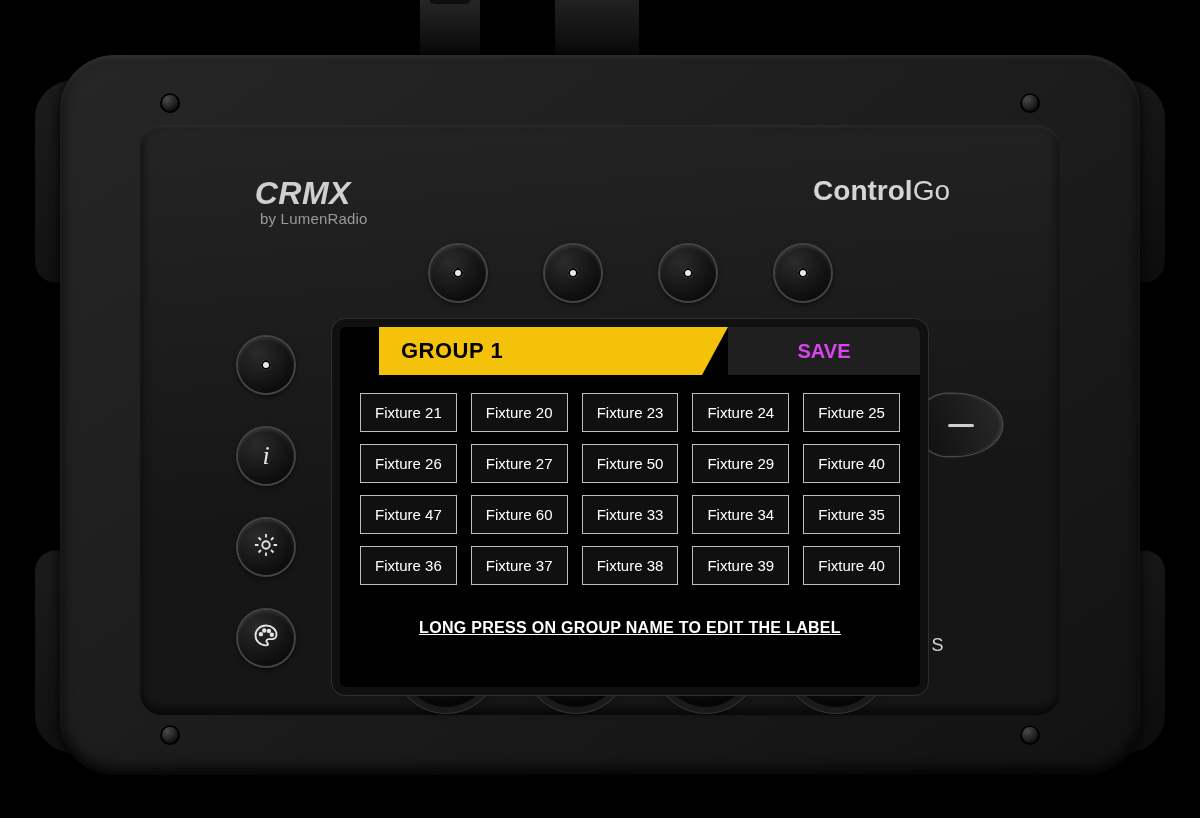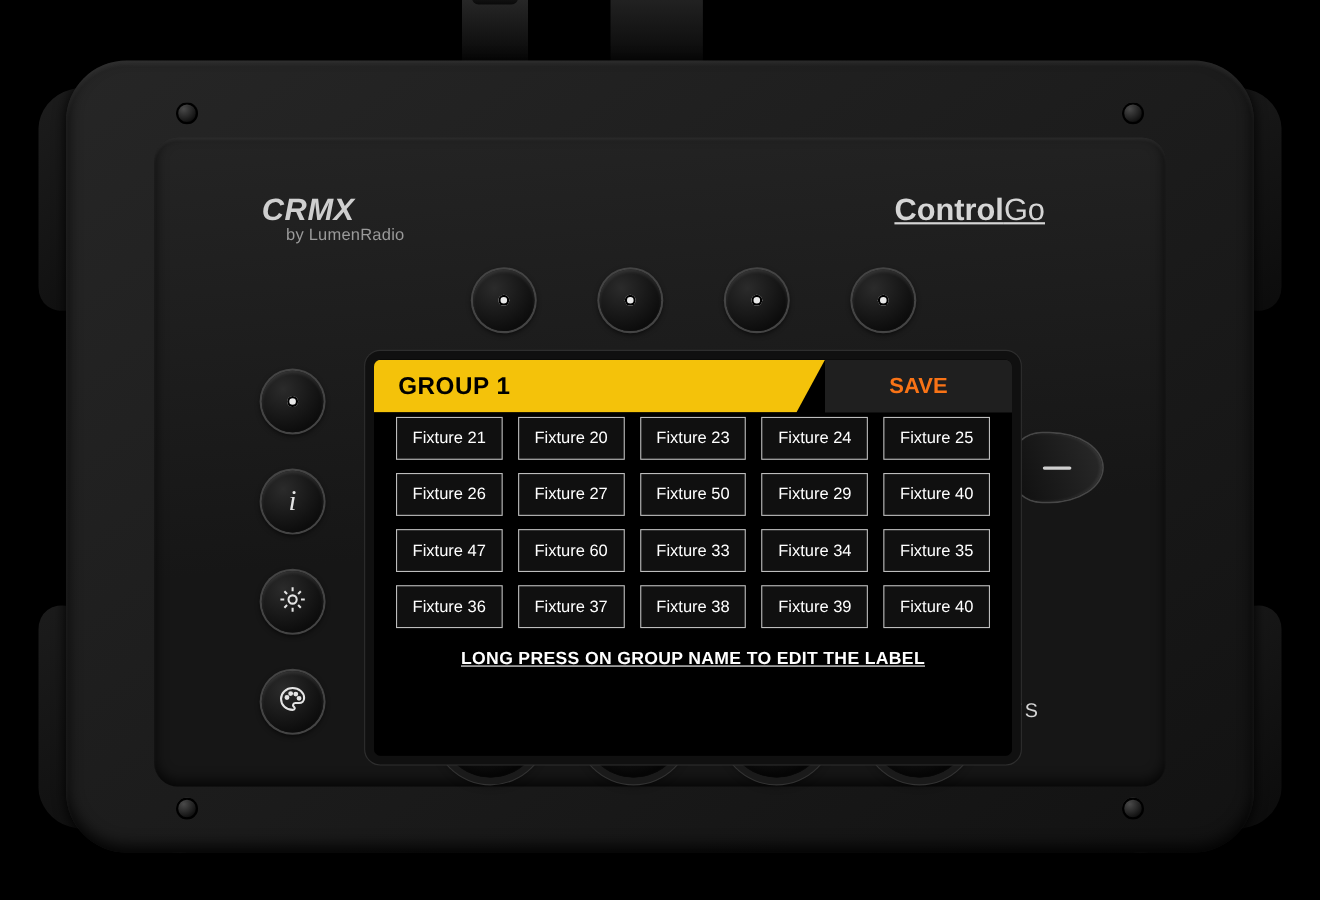--- a/index.html
+++ b/index.html
@@ -64,25 +64,25 @@
     top:-14px; width:70%; height:28px;
     background: linear-gradient(180deg,#353535,#0a0a0a);
     border-radius: 6px;
   }
 
   
   .crmx {
     position:absolute; left:178px; top:120px;
     color:#cfcfcf; text-align:left;
   }
-  .crmx-main { font-size:28px; font-weight:900; letter-spacing:0.5px; font-style: italic;}
+  .crmx-main { font-size:32px; font-weight:900; letter-spacing:0.5px; font-style: italic; text-align: center;}
   .crmx-sub  { font-size:15px; color:#9a9a9a; letter-spacing:0.2px; margin-top:-2px; padding-left:22px;}
   .controlgo {
     position:absolute; right:190px; top:120px;
-    color:#d5d5d5; font-size:28px; font-weight:300;text-decoration:underline;
+    color:#d5d5d5; font-size:28px; font-weight:300;
   }
   .controlgo b { font-weight:700; }
 
   
   .hardbtn {
     position:absolute; width:56px; height:56px; border-radius:50%;
     background: radial-gradient(circle at 35% 30%, #2b2b2b, #0c0c0c 75%);
     box-shadow: 0 0 0 2px #444, 0 2px 6px #000, inset 0 2px 3px rgba(255,255,255,0.1);
     display:flex; align-items:center; justify-content:center;
     color:#e4e4e4;
@@ -155,41 +155,41 @@
   .lcd {
     position:absolute; left:280px; top:272px;
     width:580px; height:360px;
     background:#000;
     border-radius:6px;
     box-shadow: 0 0 0 8px #101010, 0 0 0 9px #2e2e2e, inset 0 0 24px rgba(0,0,0,0.9);
     overflow:hidden;
     color:#fff;
   }
   .lcd-header{
-    display:flex; height:48px;
+    display:flex; height:48px;margin-left:39px;
   }
   .lcd-title{
     flex:1; background:#f4c20a; color:#000;
     font-weight:900; font-size:22px; letter-spacing:0.5px;
     display:flex; align-items:center; padding-left:22px;
     clip-path: polygon(0 0, 100% 0, calc(100% - 26px) 100%, 0 100%);
   }
   .lcd-save{
-    width:170px; background:#1f1f1f; color:#f97316;
+    width:192px; background:#1f1f1f; color:#d946ef;
     font-weight:800; font-size:20px;
     display:flex; align-items:center; justify-content:center;
     cursor:pointer;
   }
   .lcd-subtitle{
     text-align:center; font-size:17px; font-weight:700;
     padding:16px 0 12px 0; letter-spacing:0.3px;
   }
   .fixture-grid{
     display:grid; grid-template-columns: repeat(5, 1fr);
-    gap:12px 14px; padding: 4px 20px;
+    gap:12px 14px; padding: 18px 20px;
   }
   .fixture-cell{
     border:1px solid #bdbdbd;
     background:#101010;
     text-align:center;
     font-size:15px;
     padding:10px 0;
     cursor:pointer;
   }
   .lcd-footer{

